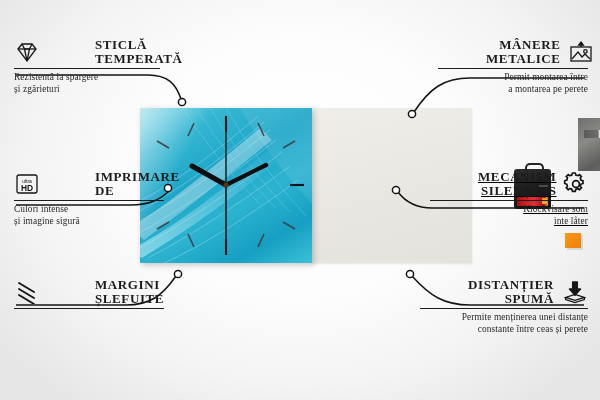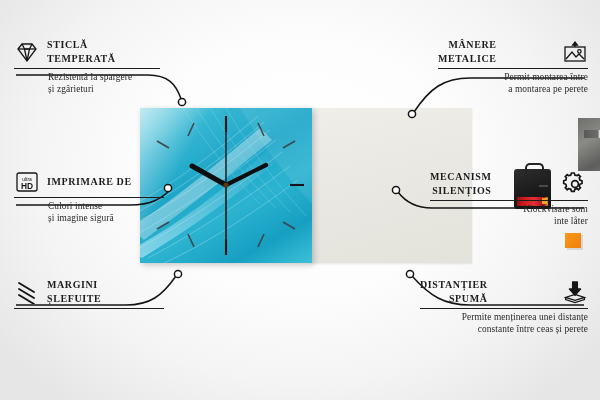--- a/index.html
+++ b/index.html
@@ -64,44 +64,44 @@
     overflow:hidden;
   }
   .feather{position:absolute;left:0;top:0;width:100%;height:100%;opacity:.85;}
   .tickwrap{position:absolute;left:0;top:0;width:100%;height:100%;}
   .hands{position:absolute;left:0;top:0;width:100%;height:100%;}
 
   
   .callout{position:absolute;}
   .c-head{display:flex;align-items:center;gap:7px;}
   .c-title{
-    font-weight:bold;font-size:10px;letter-spacing:.6px;color:#1c1c1c;
-    line-height:13.5px;text-transform:uppercase;
+    font-weight:bold;font-size:13px;letter-spacing:.6px;color:#1c1c1c;
+    line-height:13.5px;text-transform:uppercase;margin-left:48px;
   }
   .c-rule{height:1px;background:#1d1d1d;margin-top:3px;}
   .c-sub{
     font-size:9.4px;line-height:11.6px;color:#2a2a2a;margin-top:3px;letter-spacing:.1px;
   }
   .left .c-head{justify-content:flex-start;}
   .left .c-title{text-align:left;}
-  .left .c-sub{text-align:left;margin-left:34px;}
+  .left .c-sub{text-align:left;}
   .right .c-head{justify-content:space-between;}
   .right .c-title{text-align:right;}
   .right .c-sub{text-align:right;}
 
   .ico{width:26px;height:24px;flex:0 0 26px;display:block;}
   .ico svg{display:block;}
 
   
   #co-glass{left:14px;top:38px;width:146px;}
   #co-print{left:14px;top:170px;width:150px;}
   #co-edges{left:14px;top:278px;width:150px;}
   
   #co-handles{left:438px;top:38px;width:150px;}
-  #co-mech{left:430px;top:170px;width:158px;}
+  #co-mech{left:430px;top:170px;width:158px;text-decoration:underline;}
   #co-spacer{left:420px;top:278px;width:168px;}
 
   #wires{position:absolute;left:0;top:0;width:600px;height:400px;pointer-events:none;}
 </style>
 </head>
 <body>
 
 <div id="stage">
 
   <div class="product">

